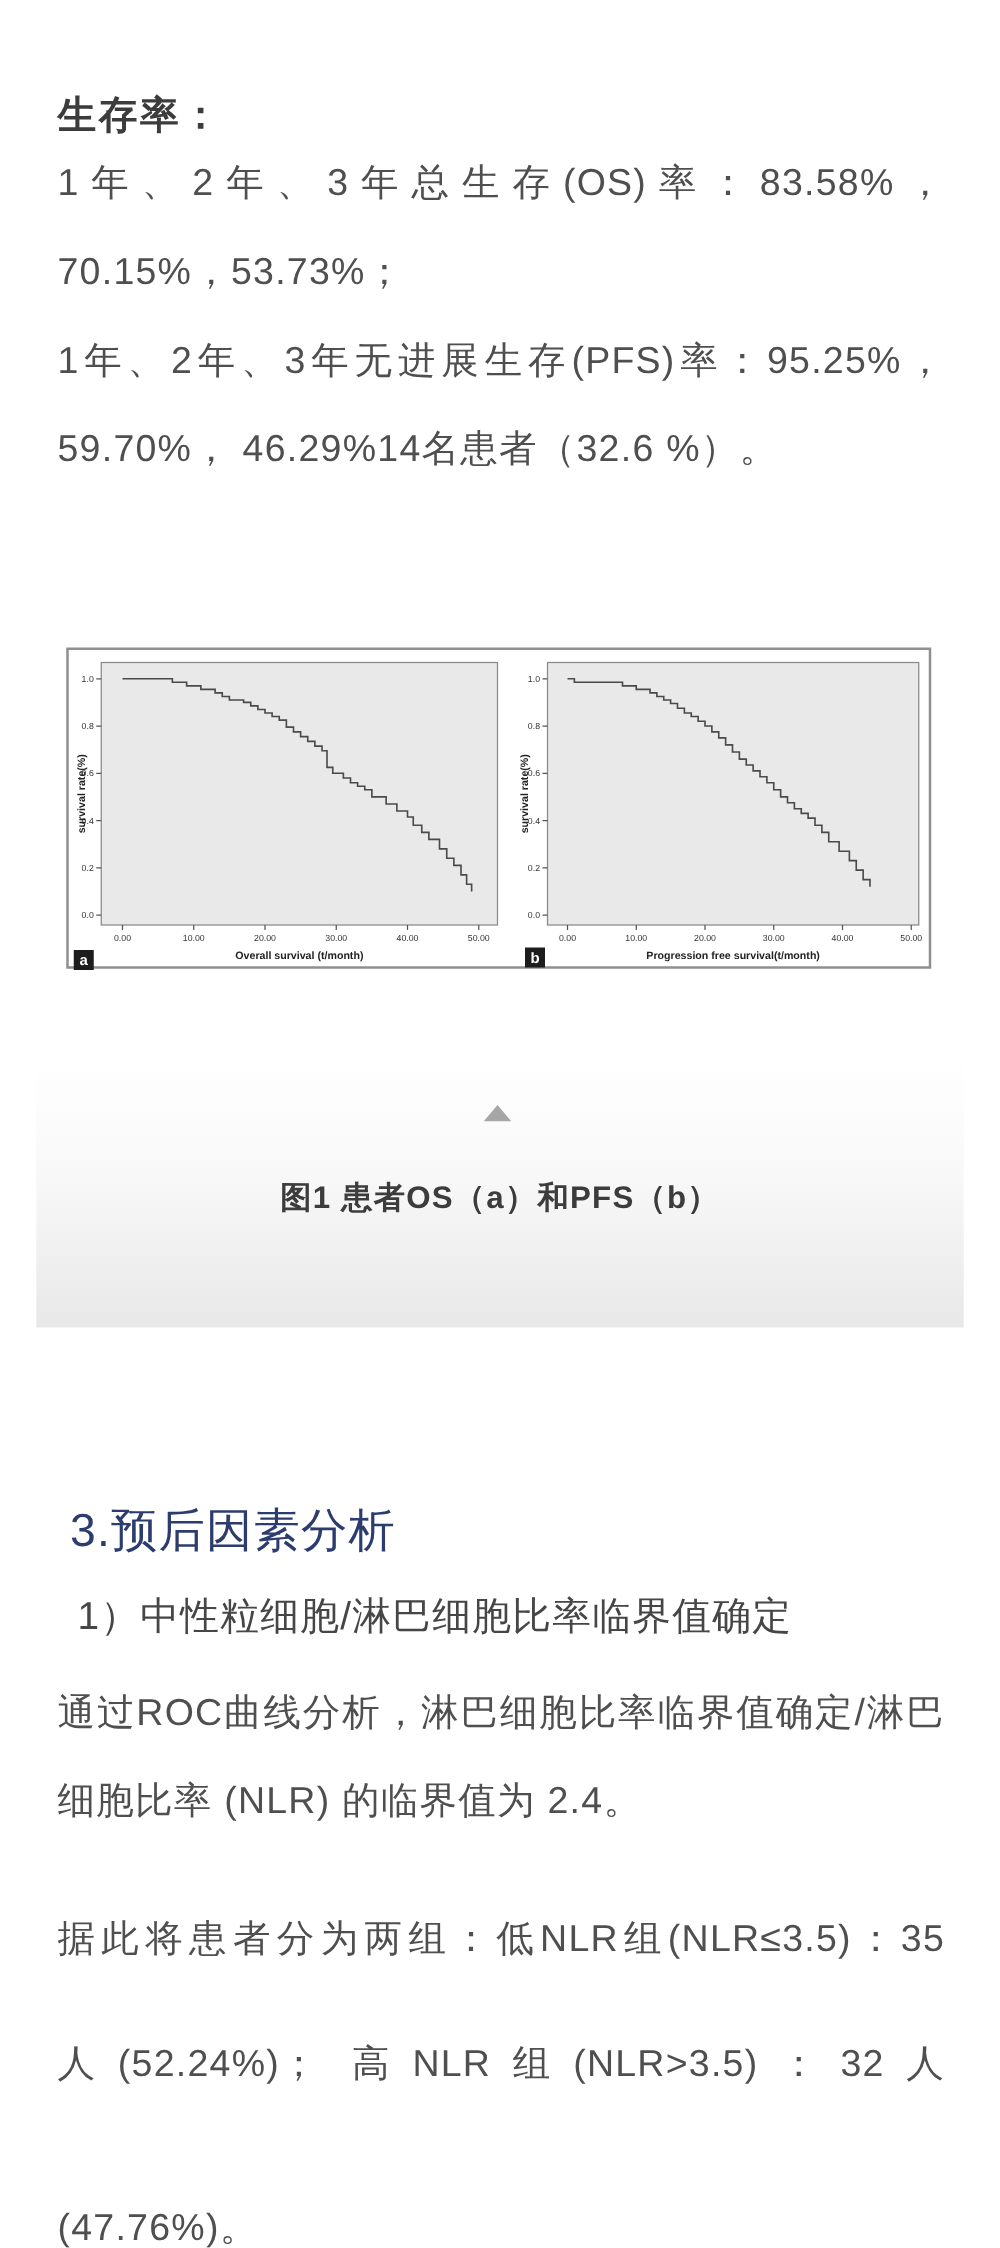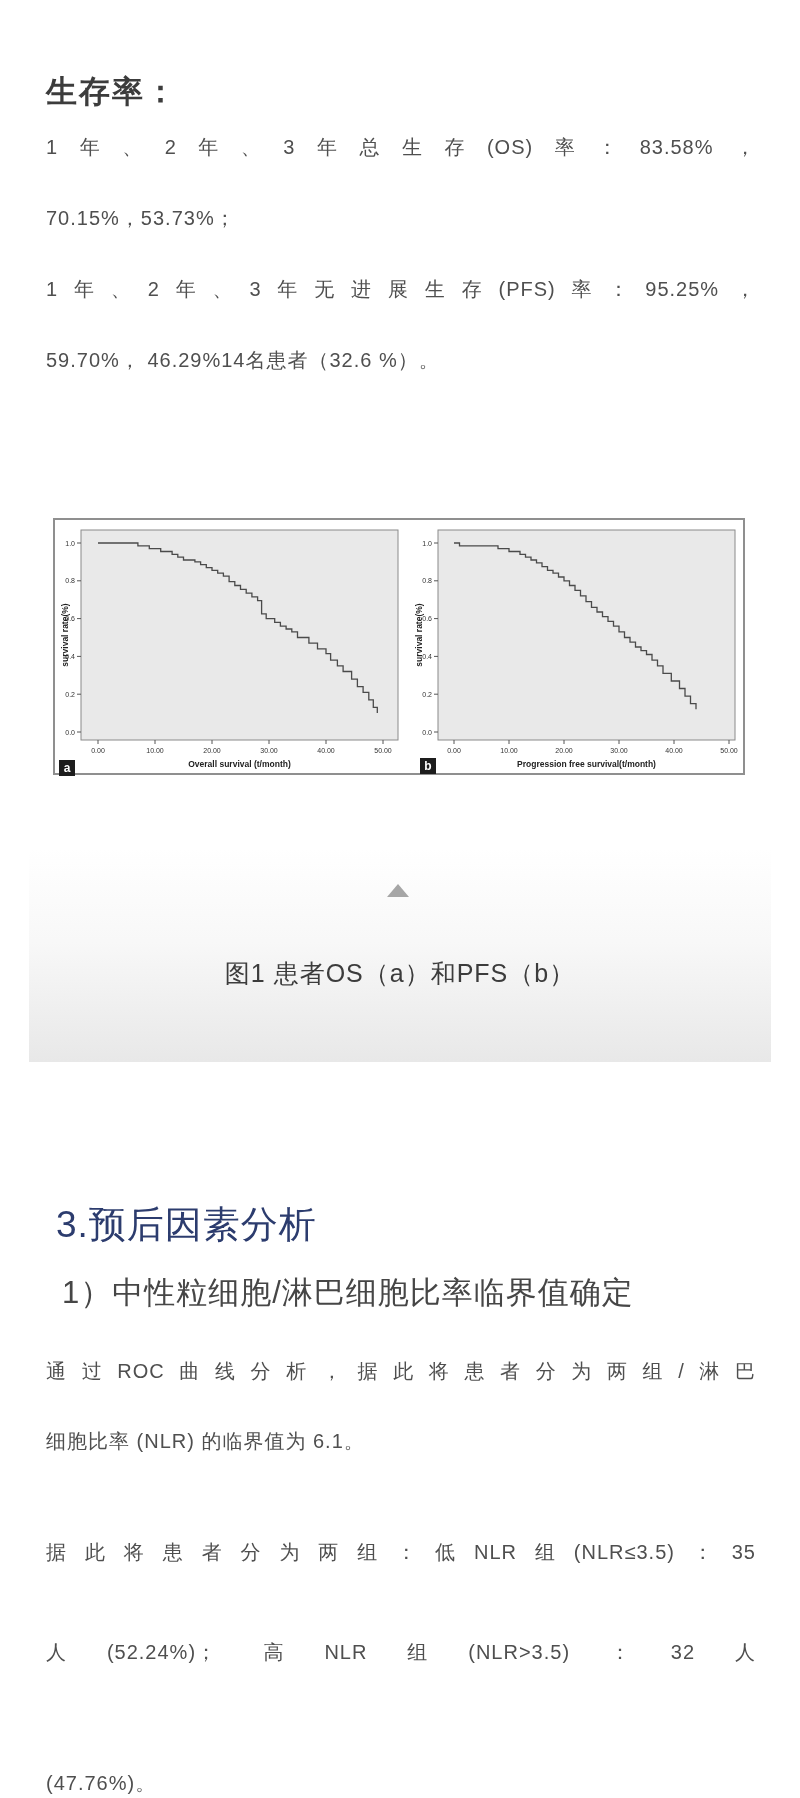--- a/index.html
+++ b/index.html
@@ -5,21 +5,21 @@
   html,body{margin:0;padding:0;}
   body{
     width:800px;height:1798px;position:relative;background:#ffffff;
     font-family:"Liberation Sans","DejaVu Sans",sans-serif;overflow:hidden;
   }
   .abs{position:absolute;}
   .heading{
     left:46px;top:71px;font-size:31px;font-weight:bold;color:#3c3c3c;letter-spacing:2px;
   }
   .bodyline{
-    left:46px;width:710px;font-size:20px;color:#4f4f4f;line-height:38px;white-space:nowrap;
+    left:46px;width:710px;font-size:30px;color:#4f4f4f;line-height:38px;white-space:nowrap;
     letter-spacing:1px;
   }
   .just{
     white-space:normal;text-align:justify;text-align-last:justify;
   }
   .figurebox{
     left:53px;top:518px;width:692px;height:257px;box-sizing:border-box;
     border:2px solid #8f8f8f;background:#ffffff;
   }
   .chart-svg{position:absolute;top:0;}
@@ -30,22 +30,22 @@
   .fade{
     left:29px;top:848px;width:742px;height:214px;
     background:linear-gradient(180deg, rgba(233,233,233,0) 0%, rgba(234,234,234,0.35) 45%, #e8e8e8 100%);
   }
   .triangle{
     left:387px;top:884px;width:0;height:0;
     border-left:11px solid transparent;border-right:11px solid transparent;
     border-bottom:13px solid #a6a6a6;cursor:pointer;
   }
   .caption{
-    left:0;top:941px;width:800px;text-align:center;font-size:25px;font-weight:normal;
-    color:#3c3c3c;letter-spacing:1px;margin-top:16px;
+    left:0;top:941px;width:800px;text-align:center;font-size:25px;font-weight:bold;
+    color:#3c3c3c;letter-spacing:1px;
   }
   .h2{
     left:56px;top:1200px;font-size:37px;font-weight:normal;color:#2c3c6e;letter-spacing:1px;
   }
   .h3{
     left:62px;top:1272px;font-size:31px;font-weight:normal;color:#464646;letter-spacing:1px;
   }
   svg text.tick{font-size:7px;fill:#333333;font-family:"Liberation Sans","DejaVu Sans",sans-serif;}
   svg text.alab{font-size:8.5px;font-weight:bold;fill:#222222;font-family:"Liberation Sans","DejaVu Sans",sans-serif;}
 </style>
@@ -124,17 +124,17 @@
   <div class="panel-label" style="left:4px;top:240px">a</div>
   <div class="panel-label" style="left:365px;top:238px">b</div>
 </div>
 
 <div class="abs triangle"></div>
 
 <div class="abs caption">图1 患者OS（a）和PFS（b）</div>
 
 <div class="abs h2">3.预后因素分析</div>
 <div class="abs h3">1）中性粒细胞/淋巴细胞比率临界值确定</div>
-<div class="abs bodyline just" style="top:1352px">通过ROC曲线分析，据此将患者分为两组/淋巴</div>
-<div class="abs bodyline" style="top:1422px">细胞比率 (NLR) 的临界值为 6.1。</div>
+<div class="abs bodyline just" style="top:1352px">通过ROC曲线分析，淋巴细胞比率临界值确定/淋巴</div>
+<div class="abs bodyline" style="top:1422px">细胞比率 (NLR) 的临界值为 2.4。</div>
 <div class="abs bodyline just" style="top:1533px">据此将患者分为两组：低NLR组(NLR≤3.5)：35</div>
 <div class="abs bodyline just" style="top:1633px">人(52.24%)； 高NLR组(NLR&gt;3.5)：32人</div>
 <div class="abs bodyline" style="top:1764px">(47.76%)。</div>
 
 </body></html>

